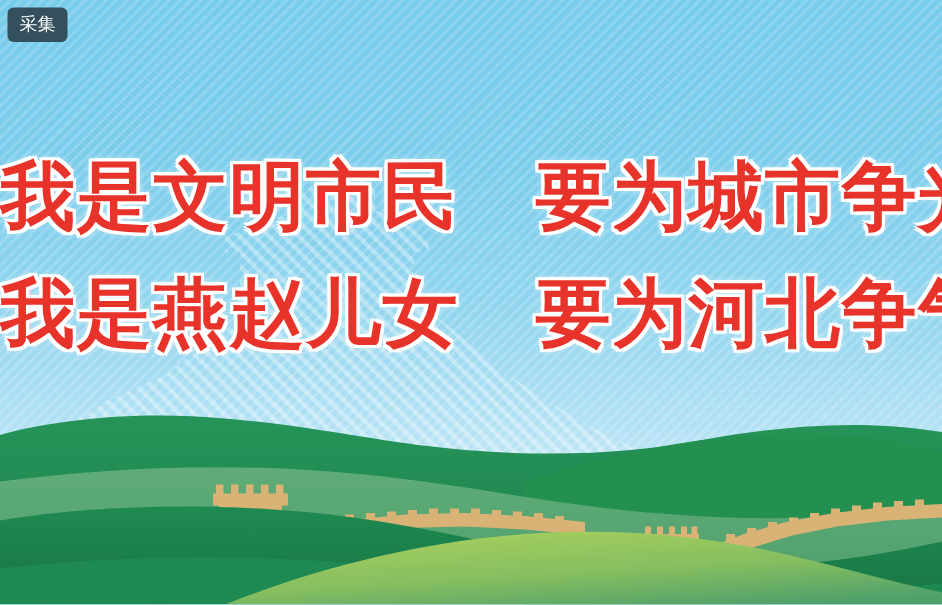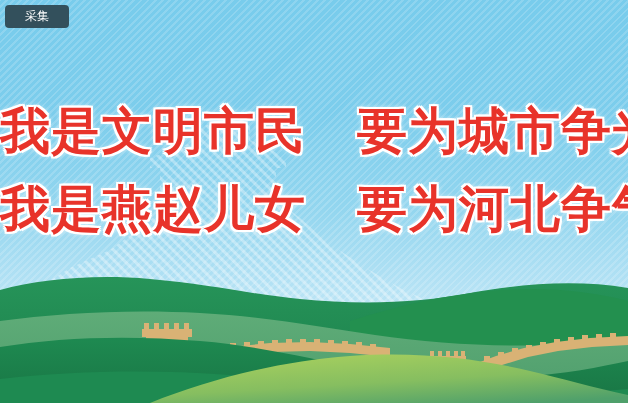--- a/index.html
+++ b/index.html
@@ -96,21 +96,21 @@
        2px -2px 0 #ffffff,
       -2px -2px 0 #ffffff,
        0    0   6px rgba(255,255,255,0.95);
   }
 
   
   .capture-btn {
     position: absolute;
     left: 5px;
     top: 5px;
-    width: 64px;
+    width: 40px;
     height: 23px;
     background: #33505C;
     border-radius: 4px;
     color: #ffffff;
     font-size: 12px;
     font-family: "DejaVu Sans", "Liberation Sans", sans-serif;
     line-height: 23px;
     text-align: center;
     z-index: 30;
     cursor: pointer;

